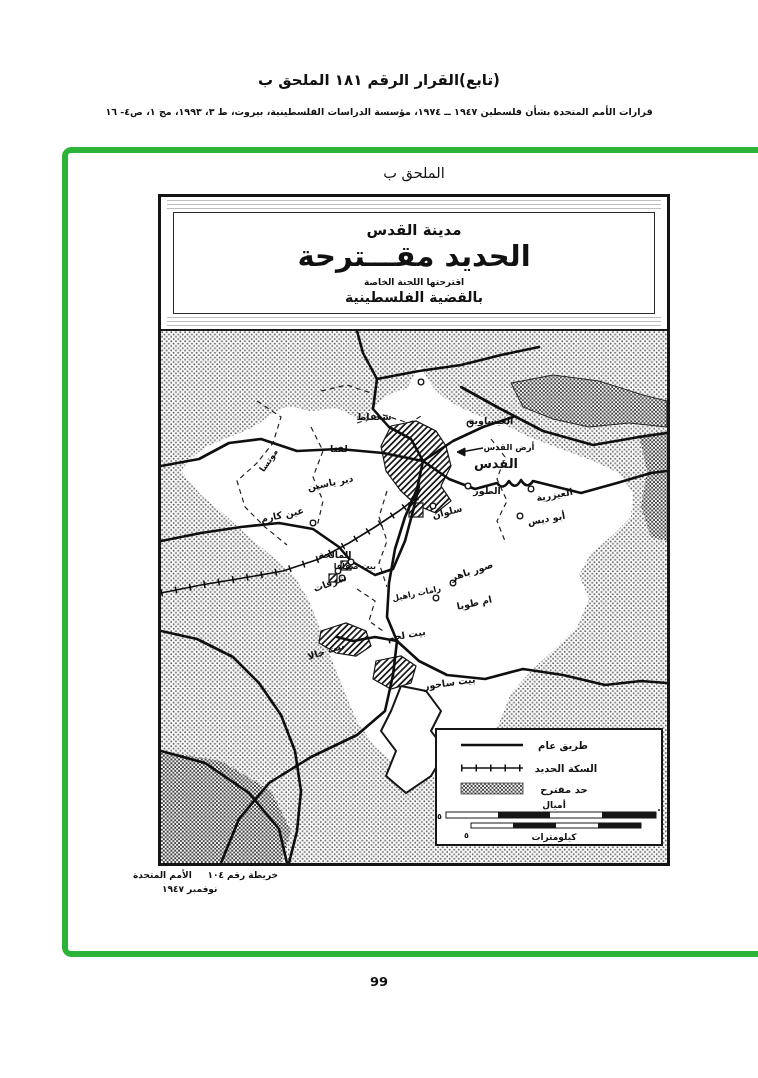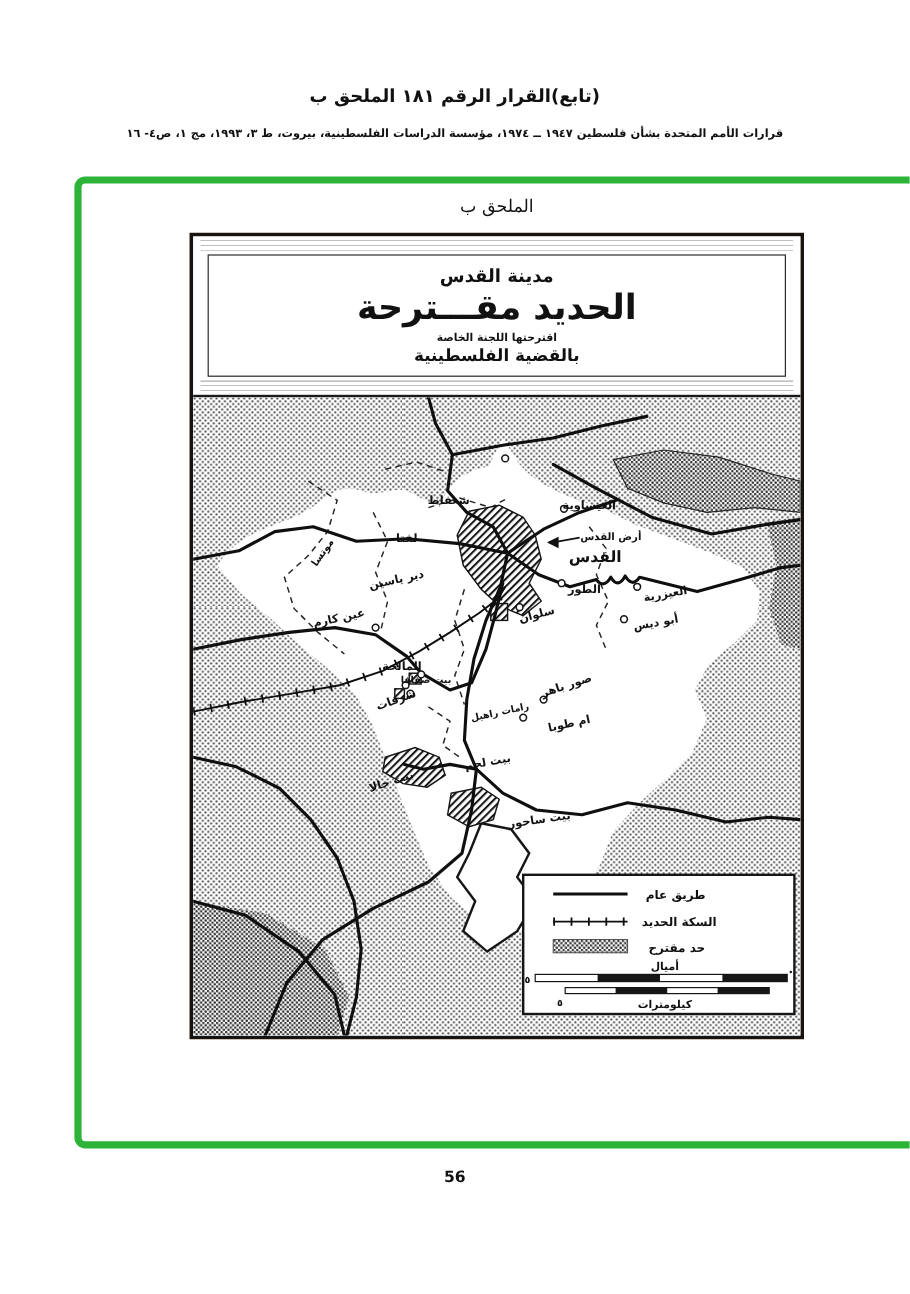--- a/index.html
+++ b/index.html
@@ -12,21 +12,21 @@
   .citation { position:absolute; top:106px; left:0; width:100%;
     text-align:center; font-size:9.5px; font-weight:bold; direction:rtl; letter-spacing:.2px; }
 
   .green-frame { position:absolute; left:62px; top:147px; width:704px; height:810px;
     border:6px solid #2db438; border-radius:9px; background:#fff; padding-top:12px; }
 
   .annex-title { text-align:center; font-size:14.5px; direction:rtl; margin-bottom:9px; }
   .annex-subtitle { text-align:center; font-size:14.5px; direction:rtl; }
 
   .map-frame { width:512px; height:672px; margin:13px auto 0 auto;
-    border:3px solid #141414; background:#fdba74;
+    border:3px solid #141414; background:#a21caf;
     box-shadow: inset 0 0 0 1px #fff, inset 0 0 0 2px #555; }
 
   .map-title-panel { position:relative; width:100%; height:134px; background:#fff;
     border-bottom:2px solid #1a1a1a; }
   .scan-strip { position:absolute; left:6px; right:6px; height:9px; opacity:.55;
     background:repeating-linear-gradient(to bottom,#8a8a8a 0 1px, transparent 1px 4px); }
   .scan-strip.top { top:3px; } .scan-strip.bottom { bottom:3px; }
   .title-inner { position:absolute; left:12px; right:12px; top:15px; bottom:15px;
     border:1.5px solid #2a2a2a; display:flex; flex-direction:column;
     align-items:center; justify-content:center; direction:rtl; }
@@ -206,16 +206,22 @@
             <rect x="310" y="492" width="170" height="5" fill="#ffffff" stroke="#161616" stroke-width="1"></rect>
             <rect x="352" y="492" width="43" height="5" fill="#161616"></rect>
             <rect x="437" y="492" width="43" height="5" fill="#161616"></rect>
           </g>
           <text x="308" y="507" font-size="8" text-anchor="end">٥</text>
           <text x="393" y="509" font-size="9" text-anchor="middle">كيلومترات</text>
         </g>
       </svg>
     </div>
 
+    <div class="credits">
+      <span>خريطة رقم ١٠٤</span>
+      &nbsp;&nbsp;&nbsp;
+      <span>الأمم المتحدة</span>
+      <div class="date-line">نوفمبر ١٩٤٧</div>
+    </div>
   </div>
 
-  <div class="page-number">56</div>
+  <div class="page-number">99</div>
 </div>
 
 </body></html>

